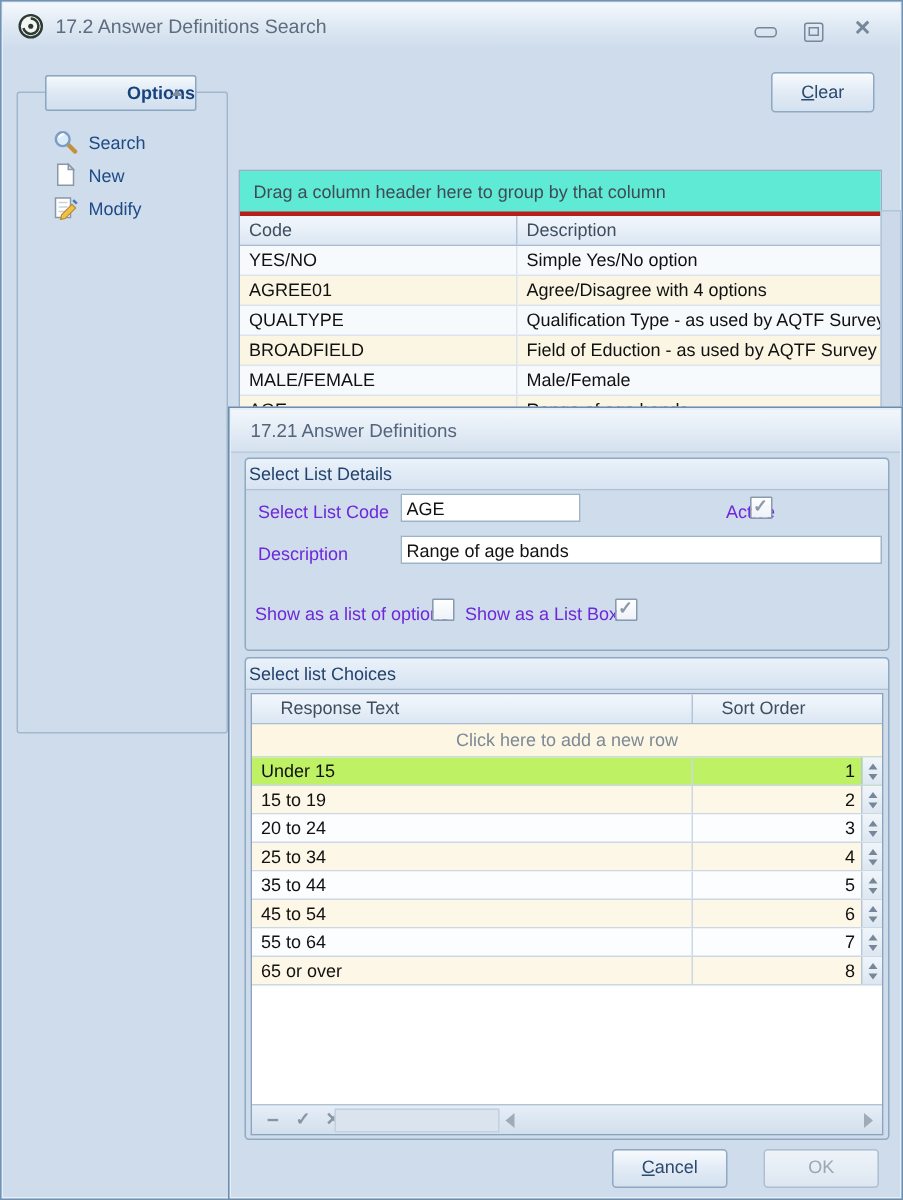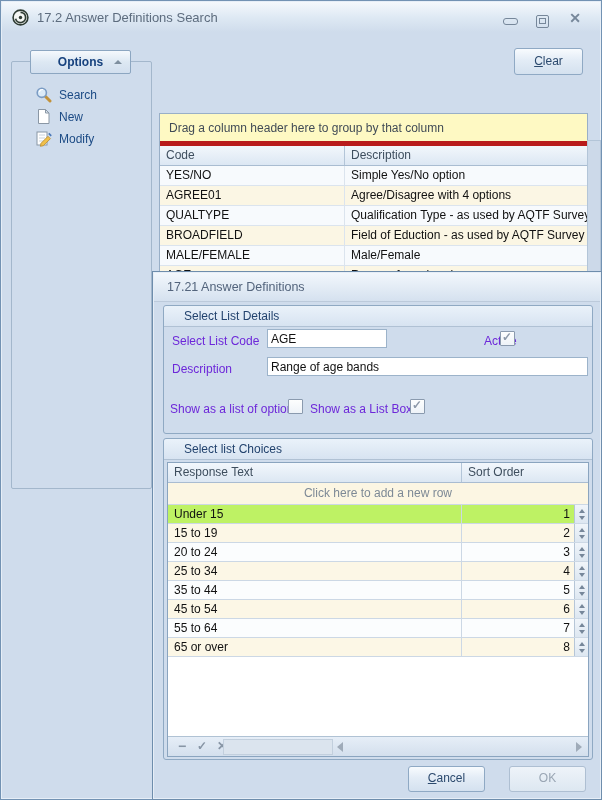--- a/index.html
+++ b/index.html
@@ -23,61 +23,61 @@
     background:linear-gradient(#f8fbfe,#e3ecf6 45%,#d4e1ef);
     color:#2c4a6e;text-align:center;cursor:default}
   .btn-label{display:block}
   .btn-label::first-letter{text-decoration:underline}
   .btn.disabled{color:#9aa6b4;background:linear-gradient(#eef3f9,#dde7f1);border-color:#aebfd2}
   .btn-clear{left:513px;top:47px;width:67px;height:25px;line-height:24px}
   
   .nav-box{position:absolute;left:10px;top:60px;width:139px;height:426px;border:1px solid #a3b7cc;border-radius:2px}
   .nav-header{position:absolute;left:29px;top:49px;width:99px;height:22px;border:1px solid #8ca6c1;border-radius:2px;
     background:linear-gradient(#f5f9fd,#dde8f3 50%,#d2dfee);
-    font-weight:bold;color:#17427e;text-align:center;line-height:22px;z-index:2}
+    font-weight:bold;color:#17427e;text-align:right;line-height:22px;z-index:2}
   .chev-up{position:absolute;right:8px;top:9px;width:0;height:0;
     border-left:4px solid transparent;border-right:4px solid transparent;border-bottom:4px solid #7f8f9f}
   .nav-item{position:absolute;left:30px;width:112px;height:20px;cursor:default}
   .nav-item .nav-icon{position:absolute;left:4px;top:1px;width:17px;height:17px}
   .nav-item .nav-label{position:absolute;left:28px;top:0;line-height:20px;color:#1c4b85}
   
   .sgrid{position:absolute;left:158px;top:112px;width:427px;border:1px solid #99afc7;background:#fff}
-  .group-hint{height:27px;background:#fef9c3;border-bottom:5px solid #b91c1c;color:#414b56;
+  .group-hint{height:27px;background:#5eead4;border-bottom:3px solid #b91c1c;color:#414b56;
     padding-left:9px;line-height:28px}
   .shead{display:flex;height:19px;background:linear-gradient(#f2f7fc,#dce7f3);border-bottom:1px solid #a9bcd1;color:#3e4e5e}
   .shead .hc{line-height:19px;padding-left:6px;box-sizing:border-box}
   .shead .hc1{width:185px;border-right:1px solid #b3c5d8}
   .shead .hc2{flex:1}
   .srow{display:flex;height:19px;background:#f7fafd;border-bottom:1px solid #dbe4ee}
   .srow:nth-of-type(even){background:#fbf6e4}
   .srow .c{line-height:19px;padding-left:6px;box-sizing:border-box;white-space:nowrap;overflow:hidden}
   .srow .c1{width:185px;border-right:1px solid #dbe4ee}
   .srow .c2{flex:1}
   .sgrid-sb{position:absolute;left:586px;top:139px;width:12px;height:134px;background:#ccd9e9;border:1px solid #b3c5d8}
   
   .dlg{position:absolute;left:152px;top:271px;width:448px;height:527px;background:#cfdcec;
     border:1px solid #6e8dac;box-shadow:inset 0 0 0 1px #e6eef7;z-index:10}
   .dlg-title{position:absolute;left:1px;top:1px;right:1px;height:28px;
     background:linear-gradient(#f2f7fc,#d5e1ef);border-bottom:1px solid #bccadb;
     line-height:29px;padding-left:13px;font-size:12.5px;color:#53647c}
   .gb{position:absolute;border:1px solid #8fa9c3;border-radius:3px}
   .gb-head{height:20px;background:linear-gradient(#eaf2fa,#d7e3f1);border-bottom:1px solid #b0c1d4;
-    border-radius:3px 3px 0 0;line-height:20px;padding-left:20px;color:#23436e}
+    border-radius:3px 3px 0 0;line-height:20px;padding-left:2px;color:#23436e}
   .gb-details{left:10px;top:33px;width:428px;height:127px}
   .gb-choices{left:10px;top:166px;width:428px;height:320px}
   .flabel{position:absolute;color:#6d28d9;line-height:16px}
   .tb-input{position:absolute;border:1px solid #9cb3ca;background:#fff;font-family:"Liberation Sans",sans-serif;
     font-size:12px;color:#111;padding:0 3px;margin:0;box-sizing:border-box}
   .checkbox{position:absolute;width:13px;height:13px;border:1px solid #8a9aae;border-radius:1px;
     background:linear-gradient(#fdfefe,#eef3f8);cursor:default}
   .checkbox.checked::after{content:"\2713";position:absolute;left:1px;top:-2px;font-size:12px;font-weight:bold;color:#8d99a9}
   
   .cgrid{position:absolute;left:3px;top:23px;width:420px;height:293px;border:1px solid #8aa4bf;background:#fff}
   .chead{display:flex;height:19px;background:linear-gradient(#f2f7fc,#dce7f3);border-bottom:1px solid #a9bcd1;color:#3e4e5e}
-  .chead .hc{line-height:19px;padding-left:6px;box-sizing:border-box}
+  .chead .hc{line-height:19px;padding-left:19px;box-sizing:border-box}
   .chead .hc1{width:294px;border-right:1px solid #b3c5d8}
   .chead .hc2{flex:1}
   .addrow{height:21px;background:#fcf6e3;border-bottom:1px solid #ccd8e5;text-align:center;
     color:#7d8996;line-height:21px}
   .crow{display:flex;height:18px;border-bottom:1px solid #ccd8e5;background:#fbfdfe}
   .crow:nth-of-type(even){background:#fcf7e6}
   .crow:nth-of-type(1){background:#bef264}
   .crow .rc1{width:294px;border-right:1px solid #ccd8e5;line-height:18px;padding-left:6px;box-sizing:border-box}
   .crow .rc2{flex:1;display:flex}
   .crow .num{flex:1;text-align:right;line-height:18px;padding-right:4px}

